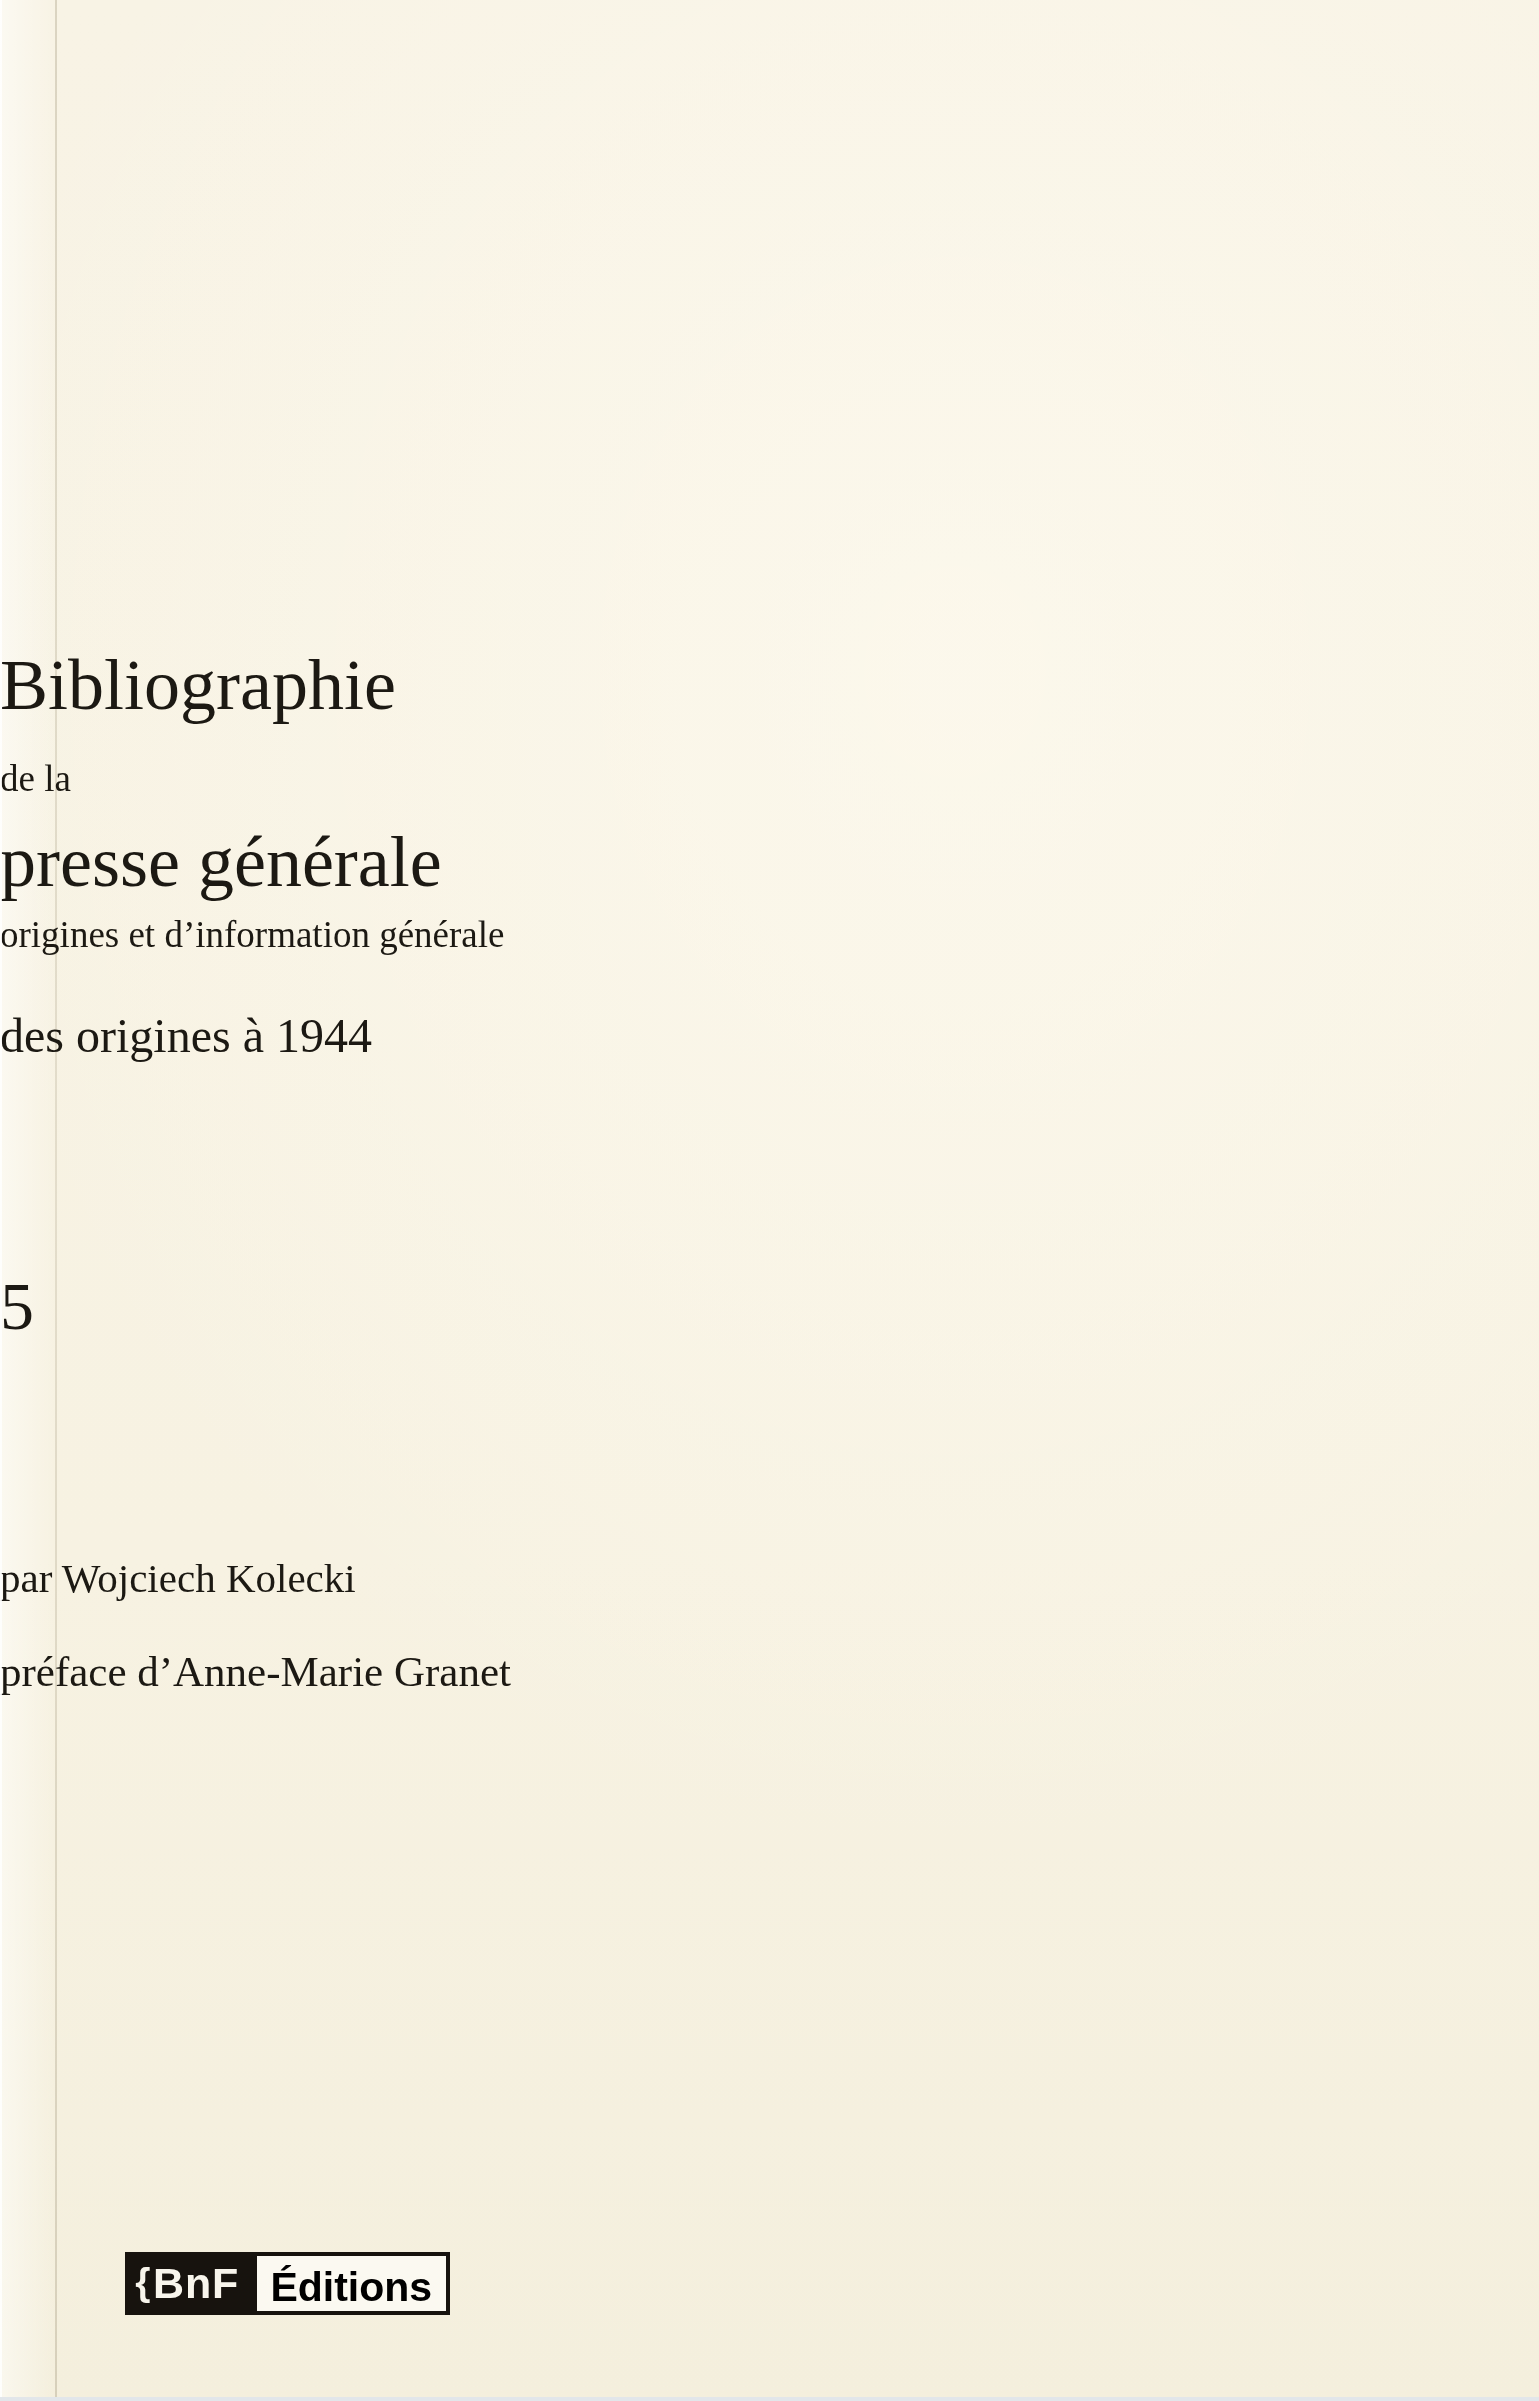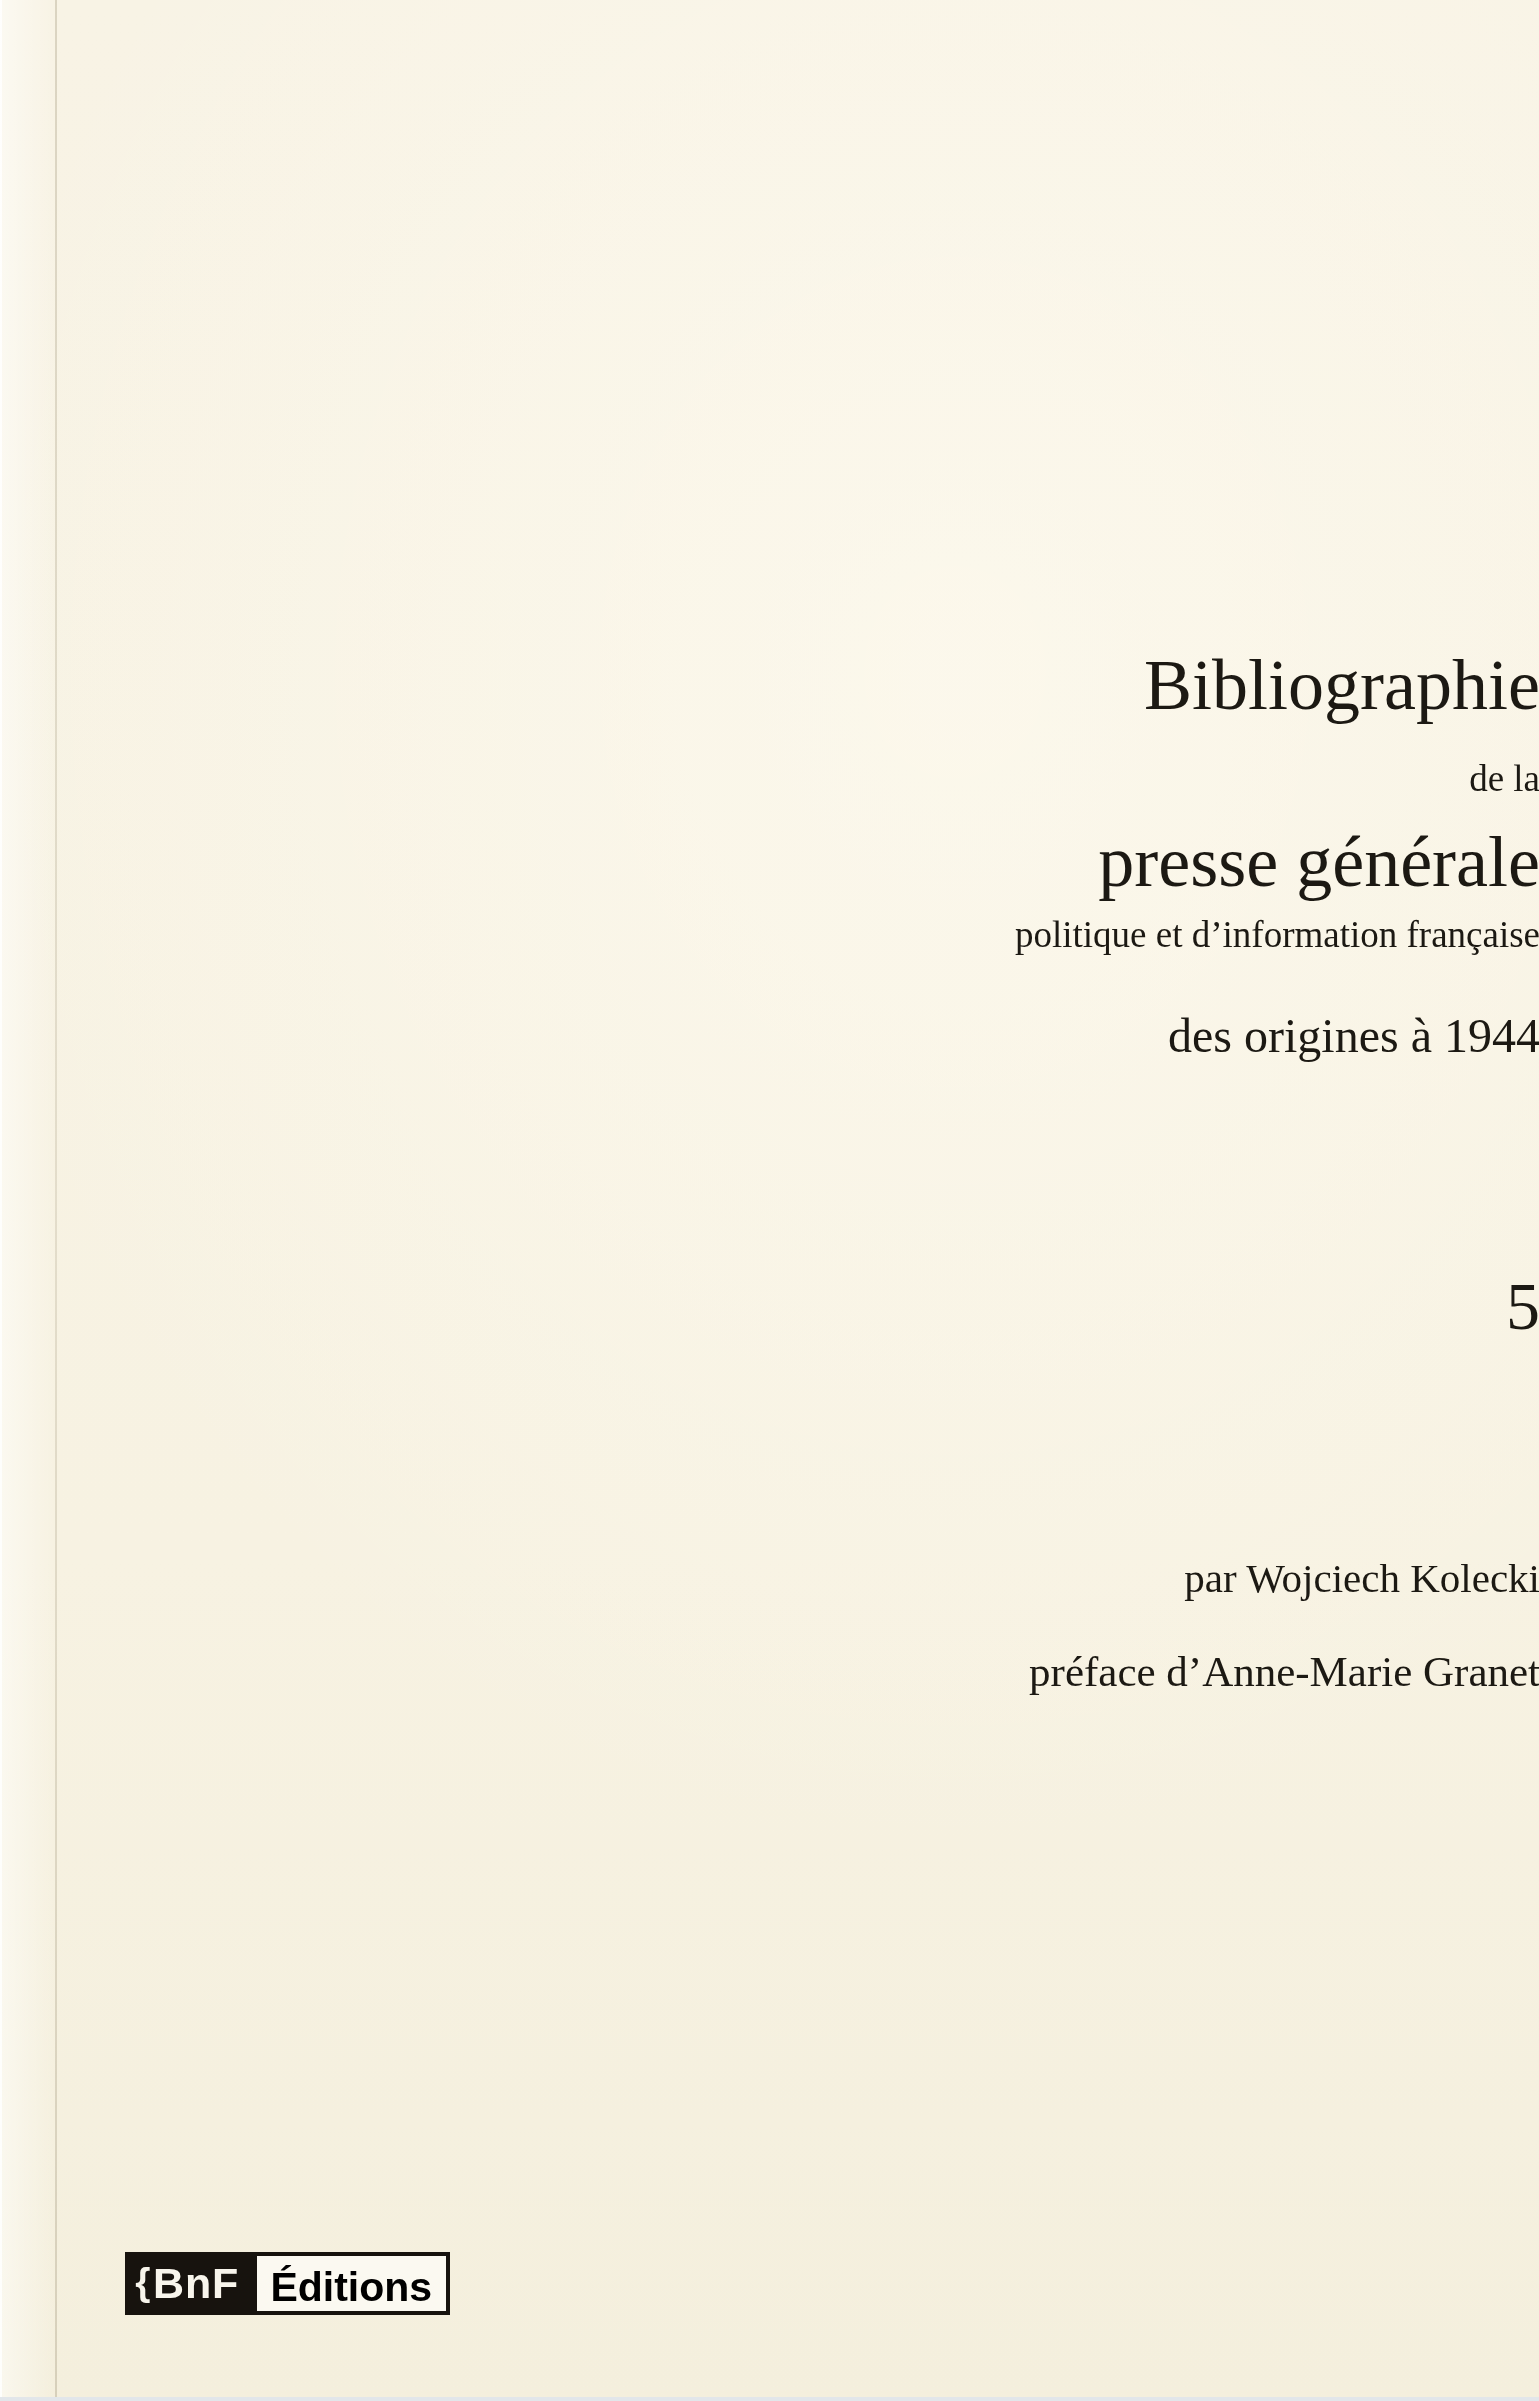--- a/index.html
+++ b/index.html
@@ -40,22 +40,22 @@
     background: #e2e6ea;
   }
   .scan-edge-left {
     position: absolute;
     left: 0; top: 0; bottom: 0;
     width: 1.7px;
     background: rgba(255,255,255,0.8);
   }
   .line {
     position: absolute;
-    left: 0; right: 0;
-    text-align: right;
+    left: 0; right: 16px;
+    text-align: left;
     white-space: nowrap;
     line-height: 1;
   }
   .t-big   { font-size: 72px; }
   .t-mid   { font-size: 37px; }
   .t-small { font-size: 48px; }
   #title-line-1 { top: 649px; }
   #title-line-2 { top: 760px; }
   #title-line-3 { top: 826px; }
   #title-line-4 { top: 916px; }
@@ -105,21 +105,21 @@
 <body>
 
 <div class="cover">
 
   <div class="edge-strip"></div>
   <div class="crease"></div>
 
   <div class="line t-big" id="title-line-1">Bibliographie</div>
   <div class="line t-mid" id="title-line-2">de la</div>
   <div class="line t-big" id="title-line-3">presse générale</div>
-  <div class="line t-mid" id="title-line-4">politique et d’information française</div>
+  <div class="line t-mid" id="title-line-4">origines et d’information générale</div>
   <div class="line t-small" id="title-line-5">des origines à 1944</div>
 
   <div class="line" id="volume-number">5</div>
 
   <div class="line" id="author-line">par Wojciech Kolecki</div>
   <div class="line" id="preface-line">préface d’Anne-Marie Granet</div>
 
   <div class="logo">
     <div class="logo-black">
       <span class="brace">{</span>

